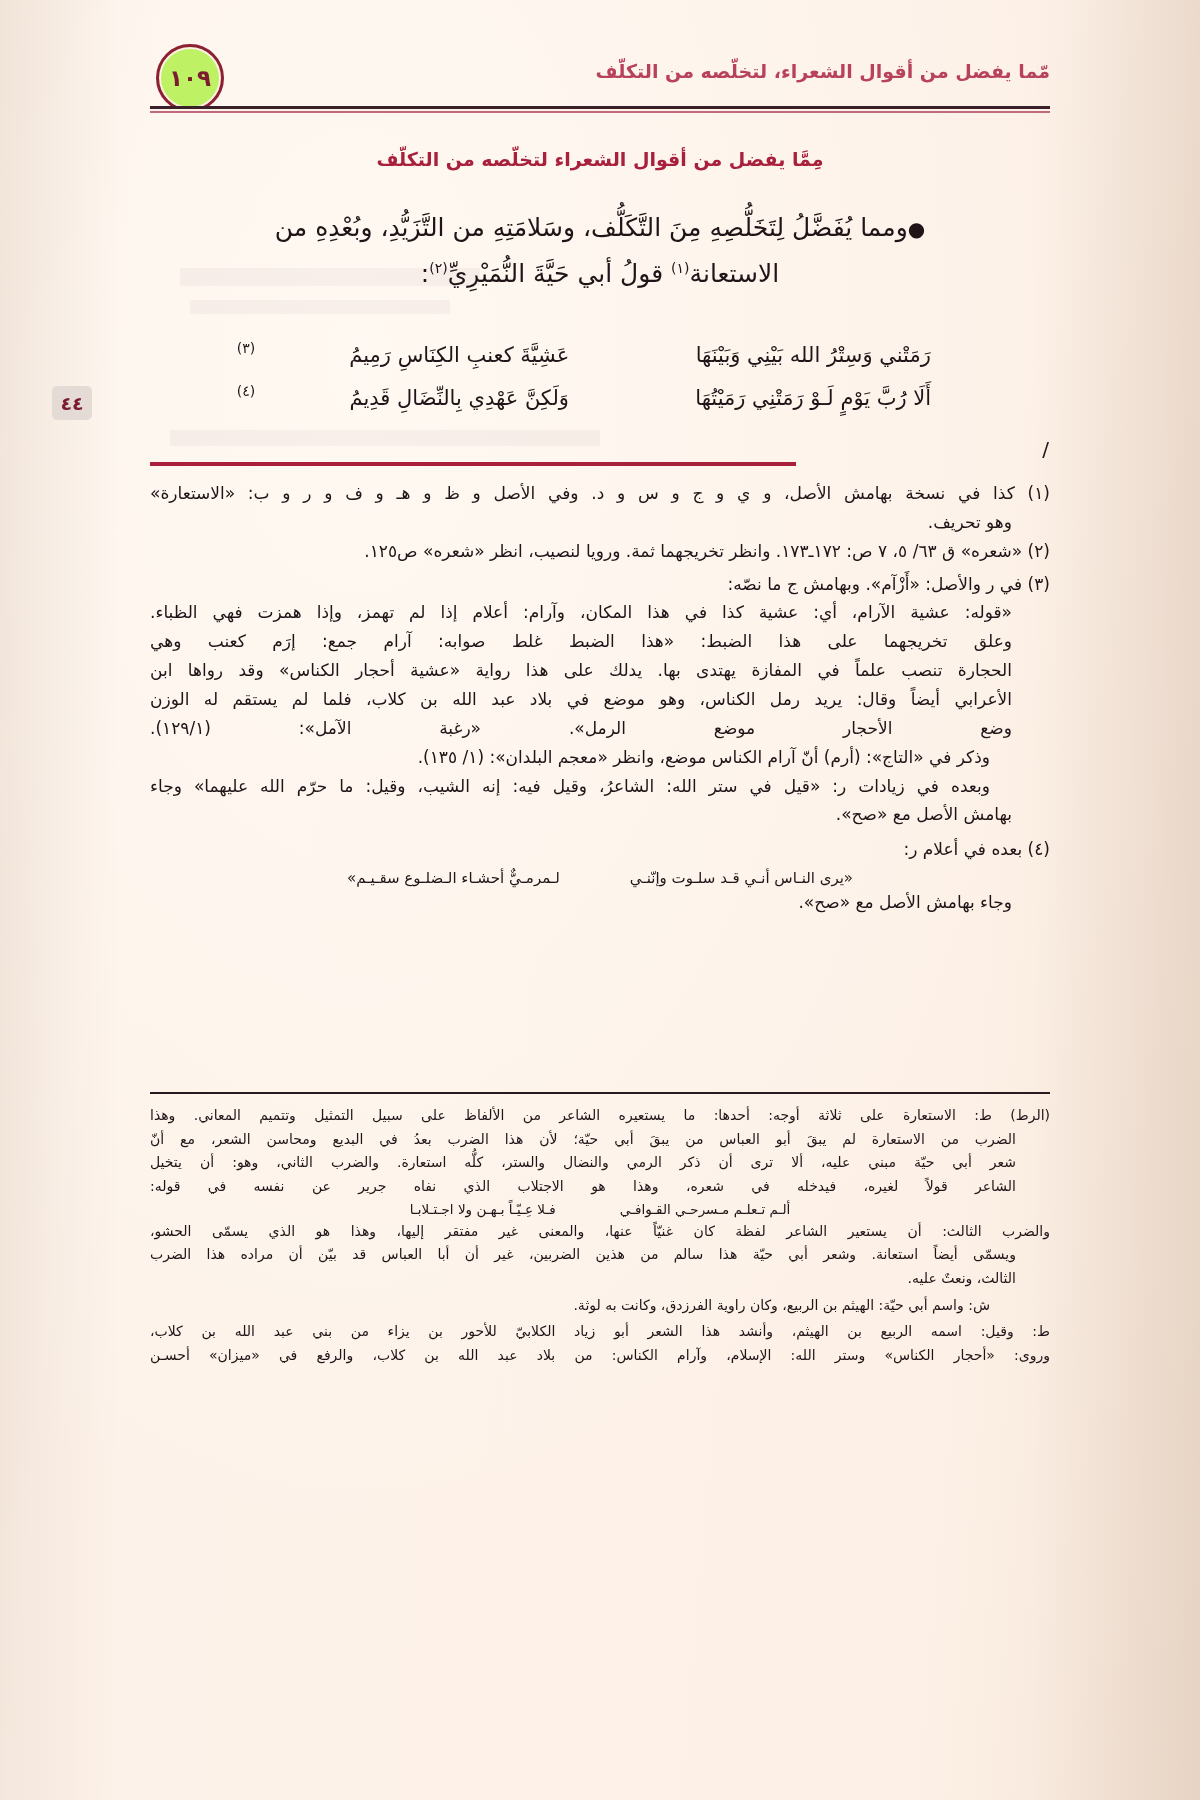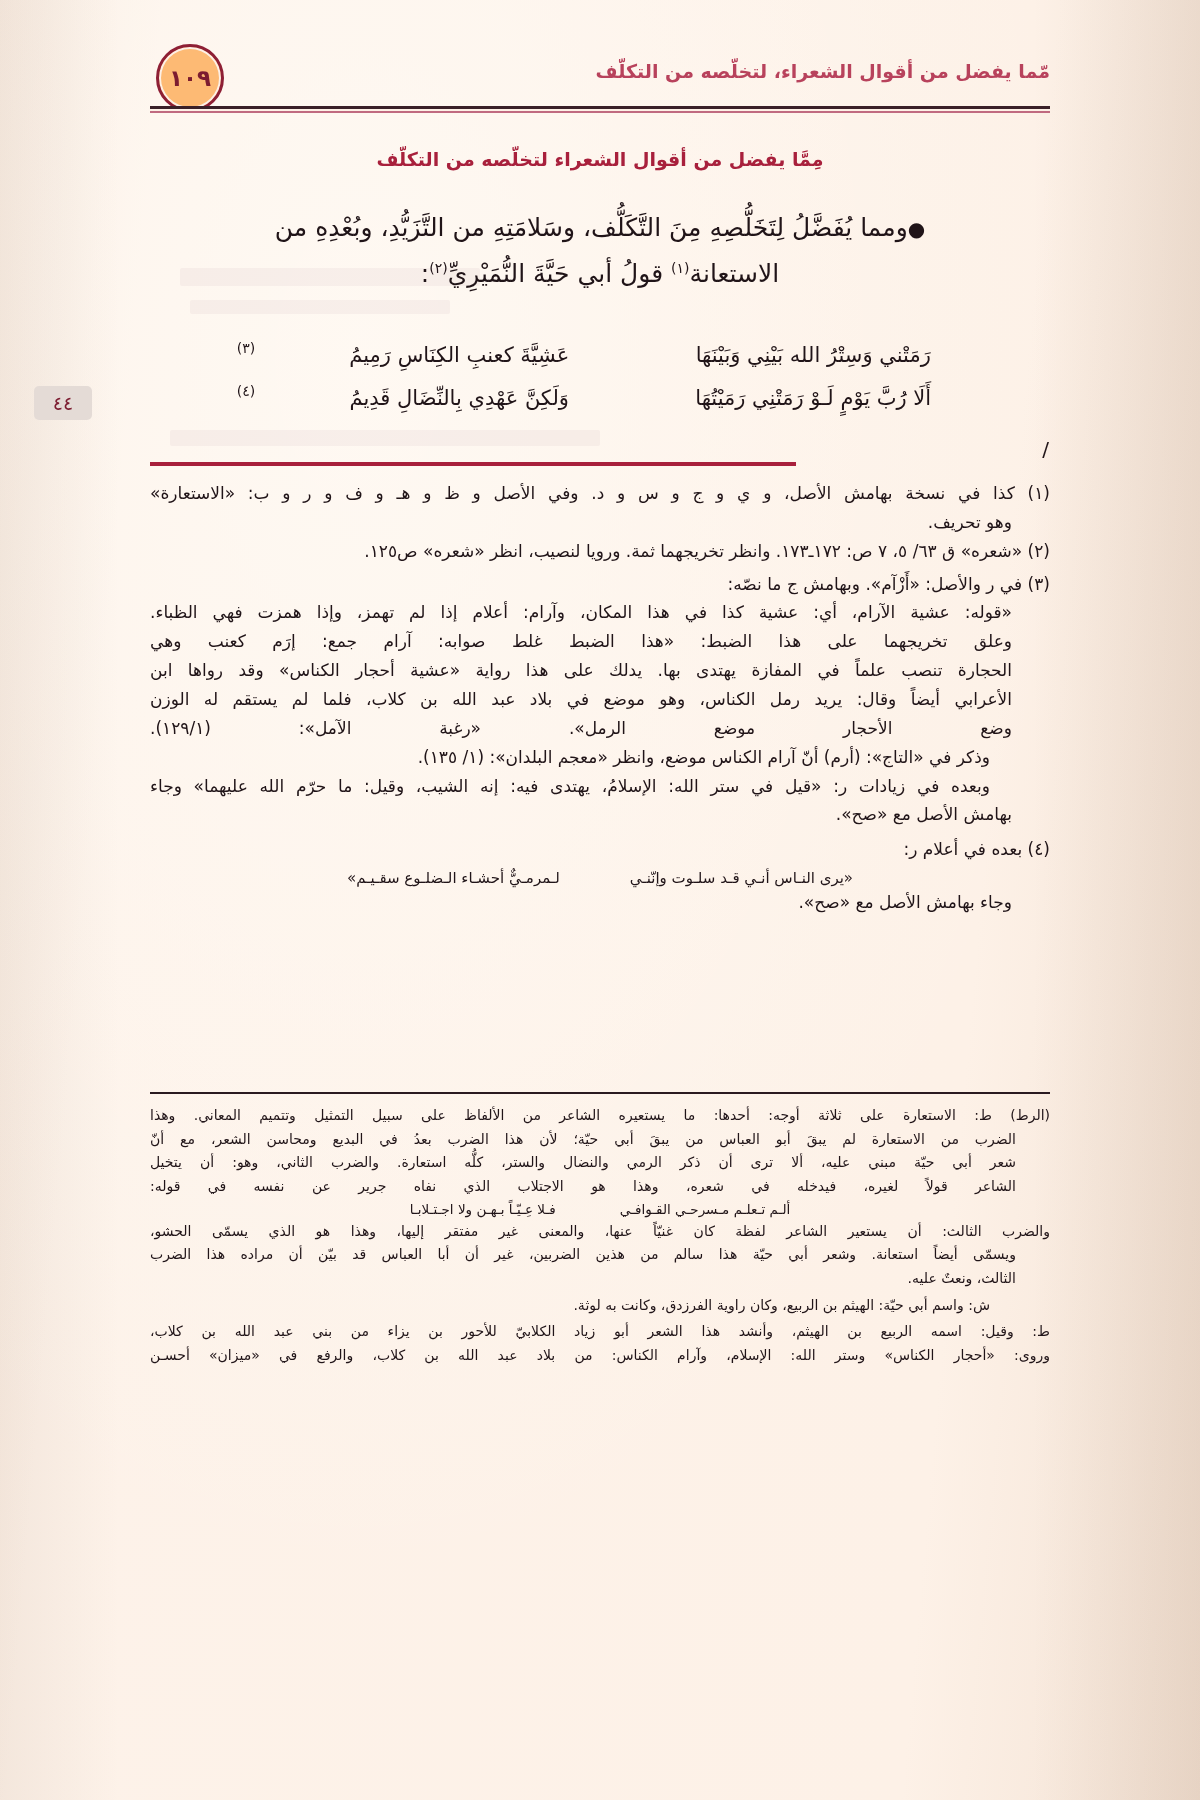--- a/index.html
+++ b/index.html
@@ -26,21 +26,21 @@
   .content{position:absolute;inset:0;}
 
   
   .header{
     position:absolute;top:46px;right:150px;left:150px;height:62px;
   }
   .page-num-circle{
     position:absolute;left:6px;top:-2px;
     width:62px;height:62px;border-radius:50%;
     border:3px solid #8e1f35;
-    background:#fdba74;
+    background:#bef264;
     display:flex;align-items:center;justify-content:center;
     box-shadow:inset 0 0 0 2px #fdf0e6;
   }
   .page-num-circle span{
     font-size:23px;color:#7c1c30;font-weight:bold;
     font-family:"DejaVu Sans",sans-serif;letter-spacing:1px;
   }
   .running-head{
     position:absolute;right:0;top:14px;
     font-size:19px;color:#b8425c;font-weight:bold;
@@ -89,25 +89,25 @@
   }
   .hemistich{white-space:nowrap;}
   .verse .sadr{min-width:300px;text-align:center;}
   .verse .ajuz{min-width:300px;text-align:center;}
 
   
   .verse-slash{position:absolute;right:0;top:52px;font-size:20px;color:#201418;}
 
   
   .margin-tag{
-    position:absolute;left:34px;top:386px;
-    width:58px;height:34px;border-radius:5px;
+    position:absolute;left:52px;top:386px;
+    width:40px;height:34px;border-radius:5px;
     background:#e4dbd6;
     display:flex;align-items:center;justify-content:center;
-    color:#7c1c30;font-size:19px;font-weight:normal;
+    color:#7c1c30;font-size:19px;font-weight:bold;
     font-family:"DejaVu Sans",sans-serif;
   }
 
   
   .fn-rule{
     position:absolute;left:150px;right:404px;top:462px;
     height:4px;background:#a8203c;
   }
 
   
@@ -220,21 +220,21 @@
     <div class="fn-item" style="margin-top:6px;">
       <span>(٣)</span>
       <span>في ر والأصل: «أَزْآم». وبهامش ج ما نصّه:</span>
     </div>
     <div class="fn-item just fn-indent">«قوله: عشية الآرام، أي: عشية كذا في هذا المكان، وآرام: أعلام إذا لم تهمز، وإذا همزت فهي الظباء.</div>
     <div class="fn-item just fn-indent">وعلق تخريجهما على هذا الضبط: «هذا الضبط غلط صوابه: آرام جمع: إرَم كعنب وهي</div>
     <div class="fn-item just fn-indent">الحجارة تنصب علماً في المفازة يهتدى بها. يدلك على هذا رواية «عشية أحجار الكناس» وقد رواها ابن</div>
     <div class="fn-item just fn-indent">الأعرابي أيضاً وقال: يريد رمل الكناس، وهو موضع في بلاد عبد الله بن كلاب، فلما لم يستقم له الوزن</div>
     <div class="fn-item just fn-indent">وضع الأحجار موضع الرمل». «رغبة الآمل»: (١٢٩/١).</div>
     <div class="fn-item fn-indent" style="padding-right:60px;">وذكر في «التاج»: (أرم) أنّ آرام الكناس موضع، وانظر «معجم البلدان»: (١/ ١٣٥).</div>
-    <div class="fn-item just fn-indent" style="padding-right:60px;">وبعده في زيادات ر: «قيل في ستر الله: الإسلامُ، يهتدى فيه: إنه الشيب، وقيل: ما حرّم الله عليهما» وجاء</div>
+    <div class="fn-item just fn-indent" style="padding-right:60px;">وبعده في زيادات ر: «قيل في ستر الله: الشاعرُ، وقيل فيه: إنه الشيب، وقيل: ما حرّم الله عليهما» وجاء</div>
     <div class="fn-item fn-indent">بهامش الأصل مع «صح».</div>
 
     <div class="fn-item" style="margin-top:8px;">
       <span>(٤)</span>
       <span>بعده في أعلام ر:</span>
     </div>
     <div class="fn-quote-line">
       <span>«يرى النـاس أنـي قـد سلـوت وإنّنـي</span>
       <span>لـمرمـيٌّ أحشـاء الـضلـوع سقـيـم»</span>
     </div>

